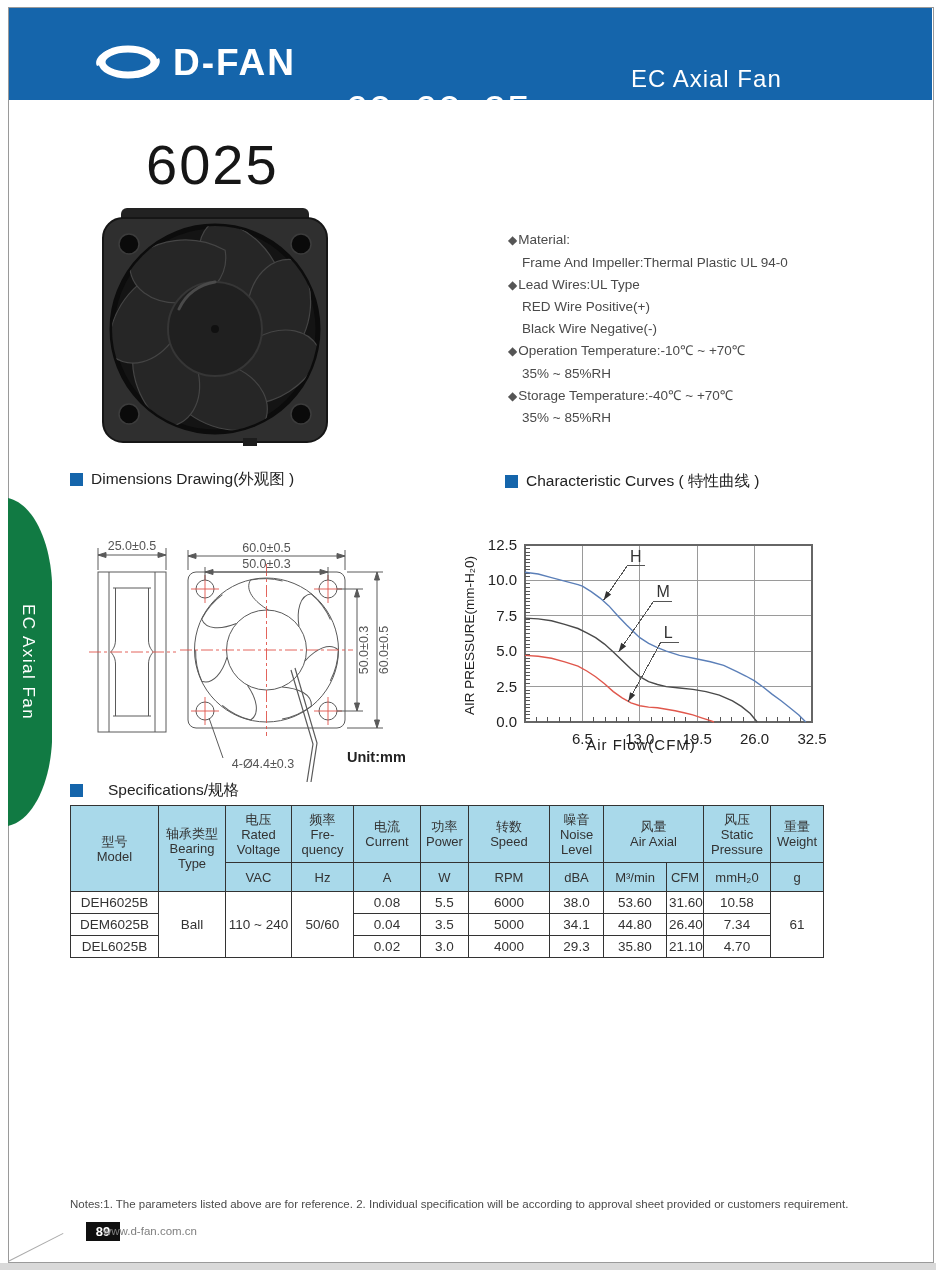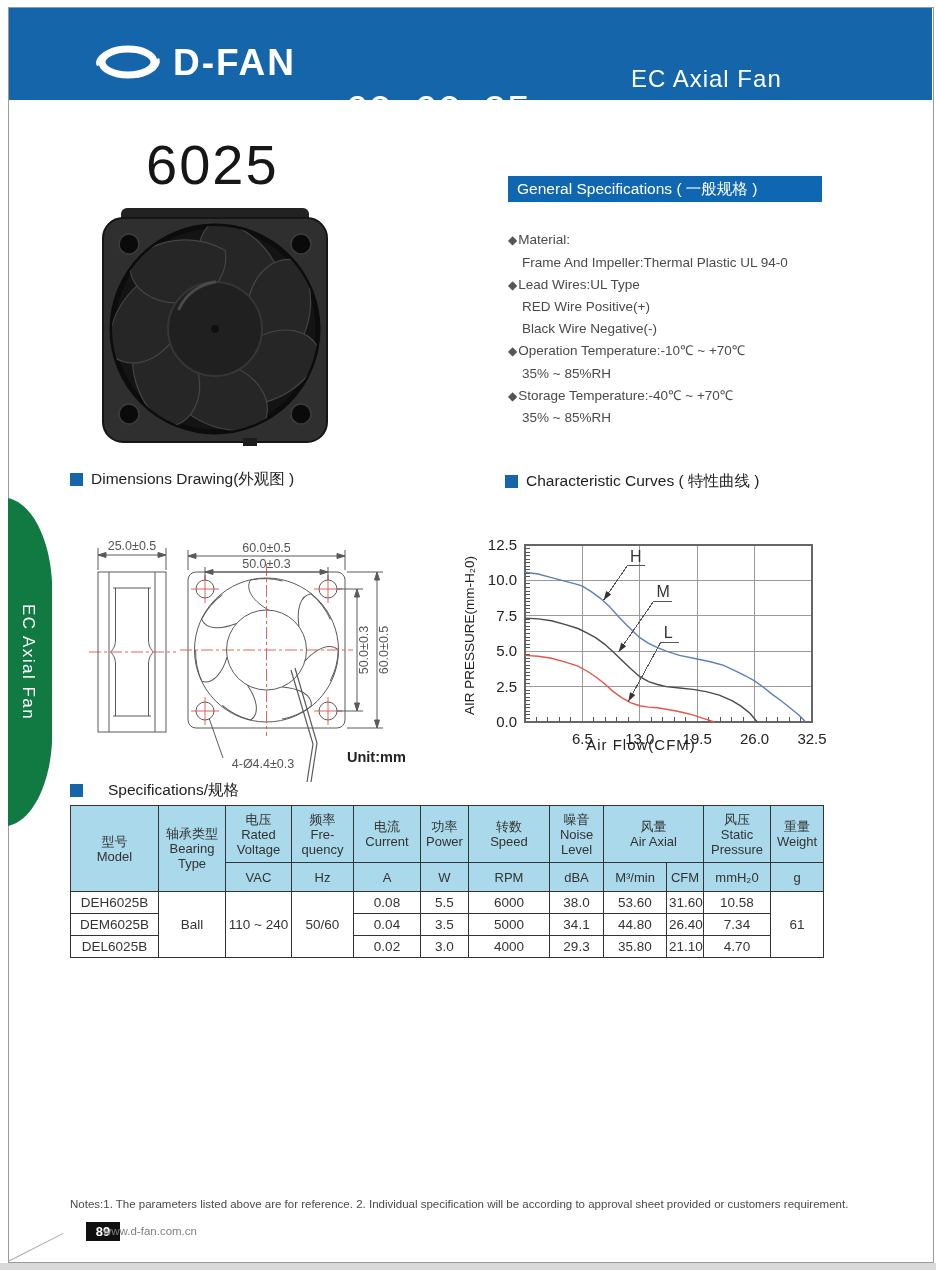--- a/index.html
+++ b/index.html
@@ -111,23 +111,20 @@
     <circle cx="120" cy="129" r="4" fill="#101010"></circle>
     <g fill="#0a0a0a" stroke="#3c3c3c" stroke-width="1.5">
       <circle cx="34" cy="44" r="10"></circle>
         <circle cx="206" cy="44" r="10"></circle>
       <circle cx="34" cy="214" r="10"></circle>
         <circle cx="206" cy="214" r="10"></circle>
     </g>
     <rect x="148" y="238" width="14" height="8" fill="#1d1d1d"></rect>
   </svg>
 
-  <div class="abs gs-bar">
-    <span>General Specifications ( 一般规格 )</span>
-  </div>
   <div class="abs gs-list">
     <div class="gs-line"><span class="dia">◆</span><span>Material:</span></div>
     <div class="gs-line indent"><span>Frame And Impeller:Thermal Plastic UL 94-0</span></div>
     <div class="gs-line"><span class="dia">◆</span><span>Lead Wires:UL Type</span></div>
     <div class="gs-line indent"><span>RED Wire Positive(+)</span></div>
     <div class="gs-line indent"><span>Black Wire Negative(-)</span></div>
     <div class="gs-line"><span class="dia">◆</span><span>Operation Temperature:-10℃ ~ +70℃</span></div>
     <div class="gs-line indent"><span>35% ~ 85%RH</span></div>
     <div class="gs-line"><span class="dia">◆</span><span>Storage Temperature:-40℃ ~ +70℃</span></div>
     <div class="gs-line indent"><span>35% ~ 85%RH</span></div>

